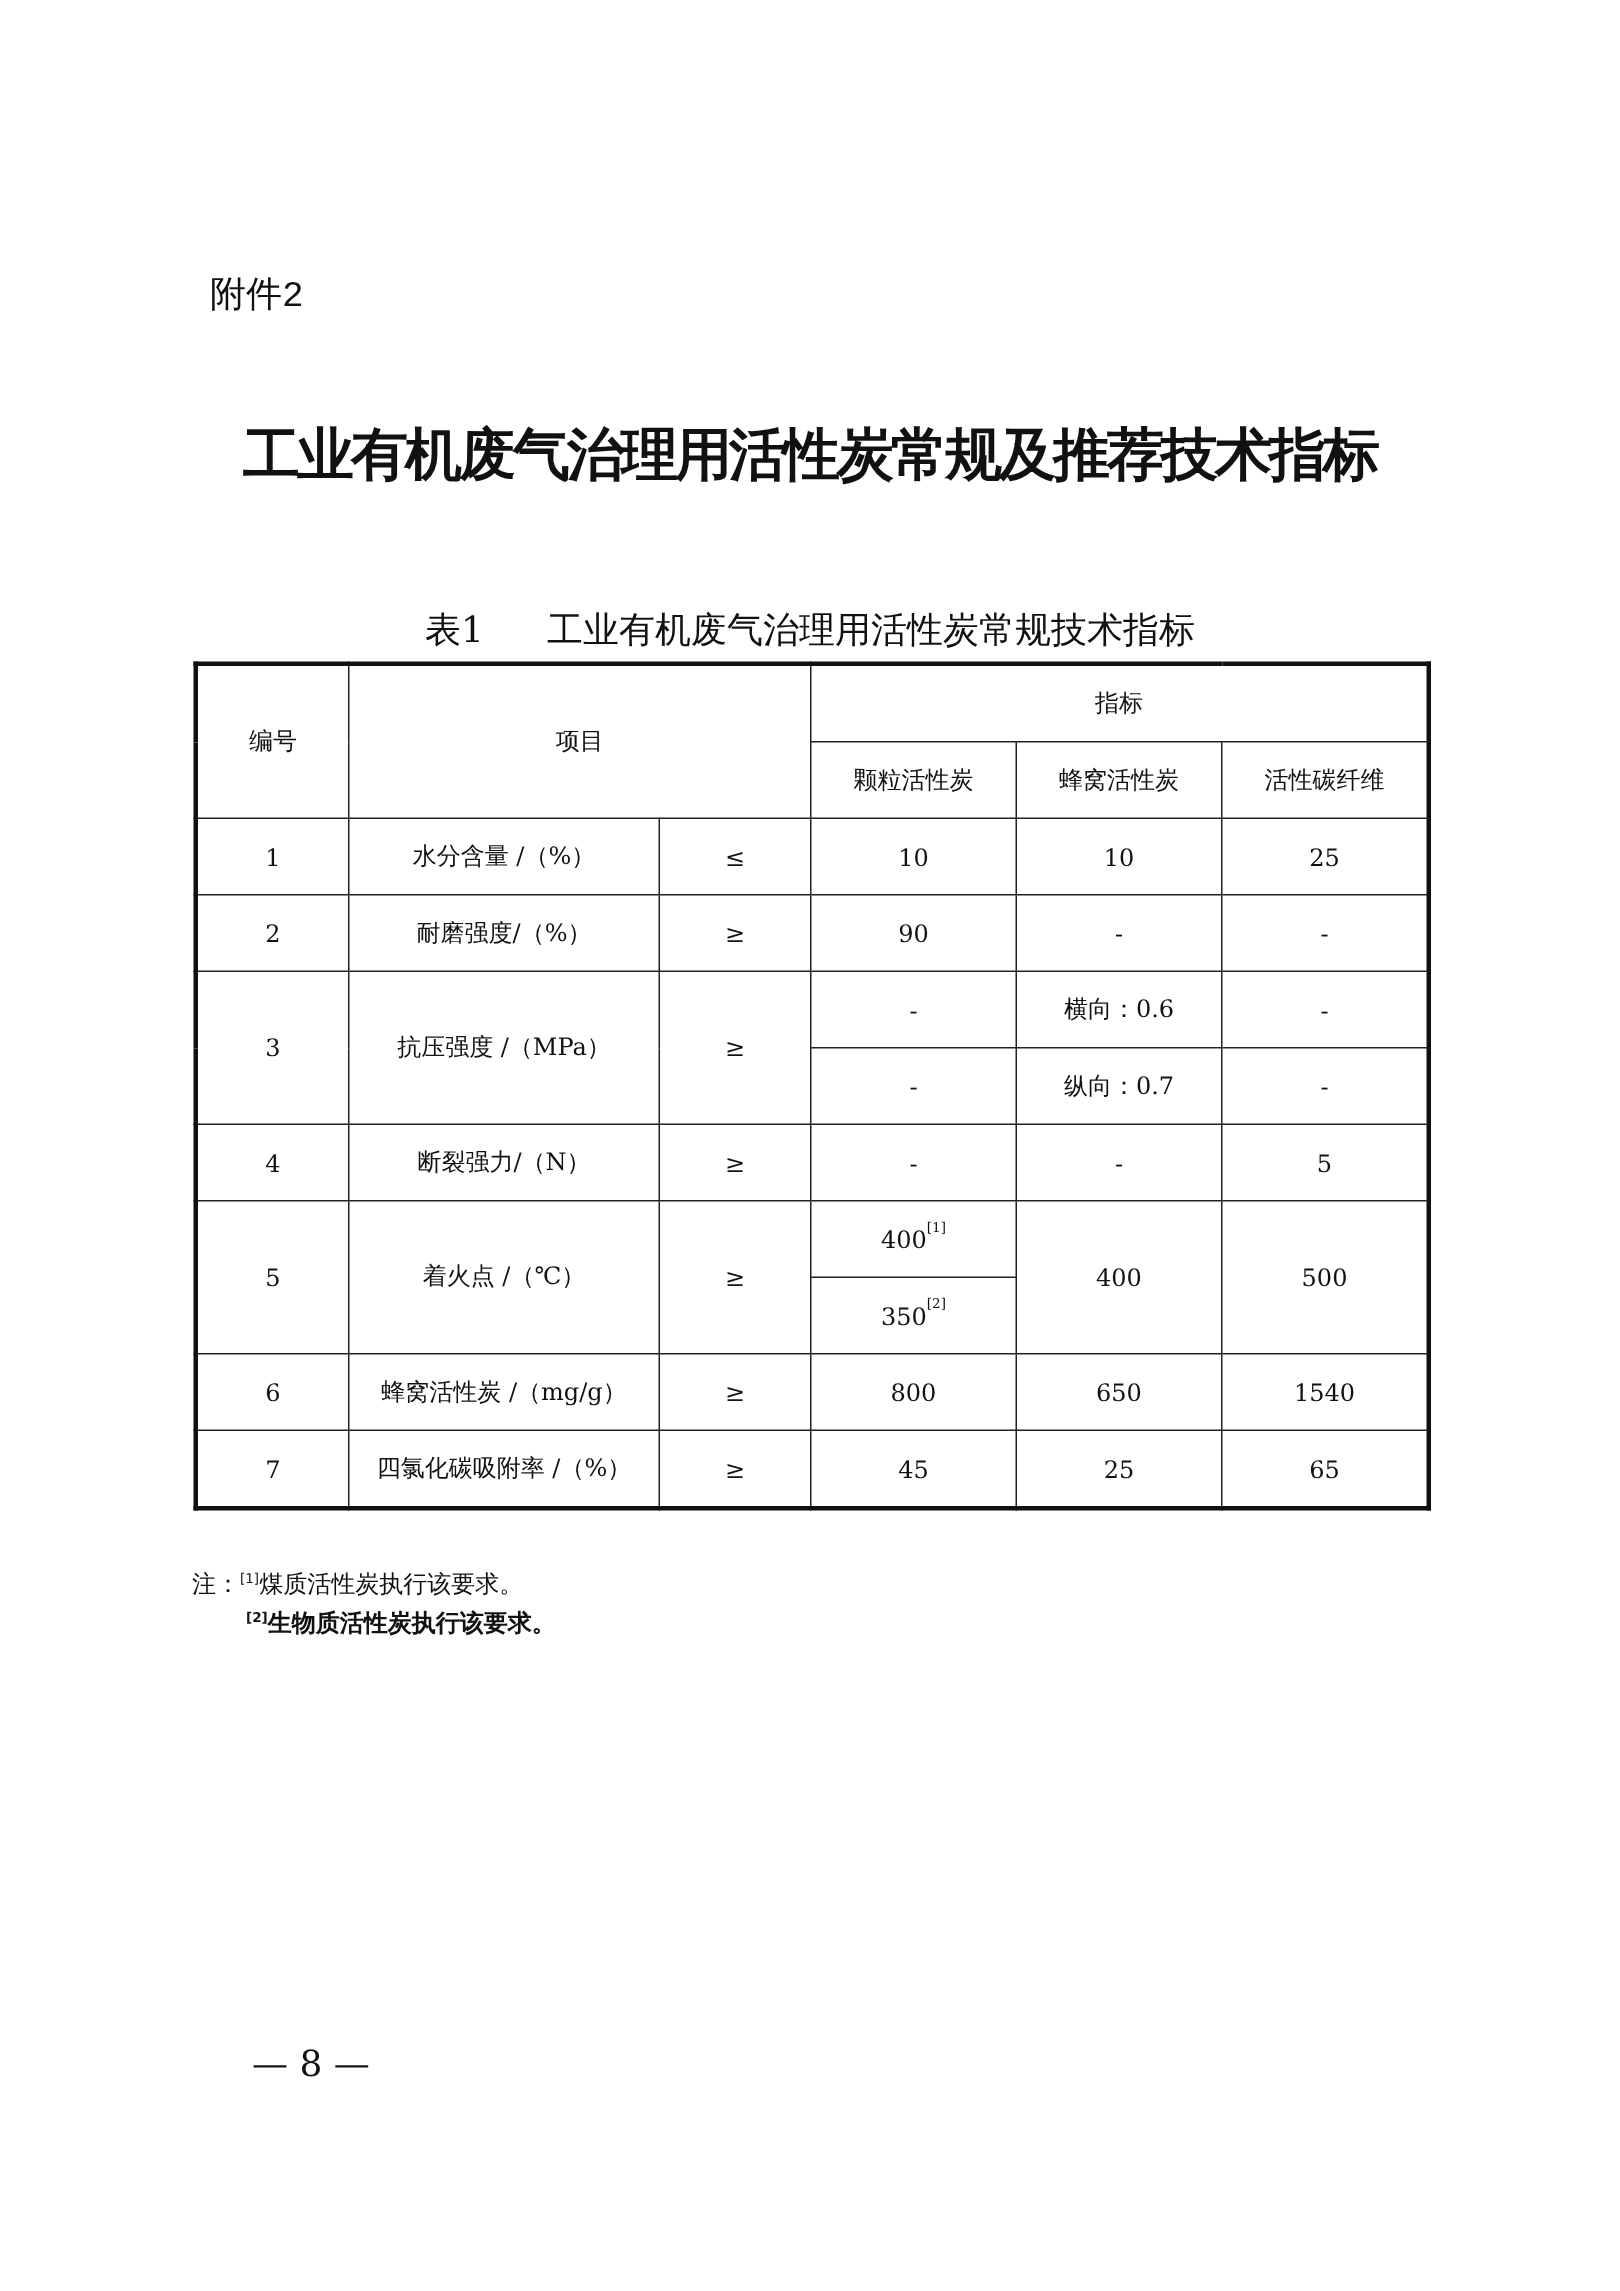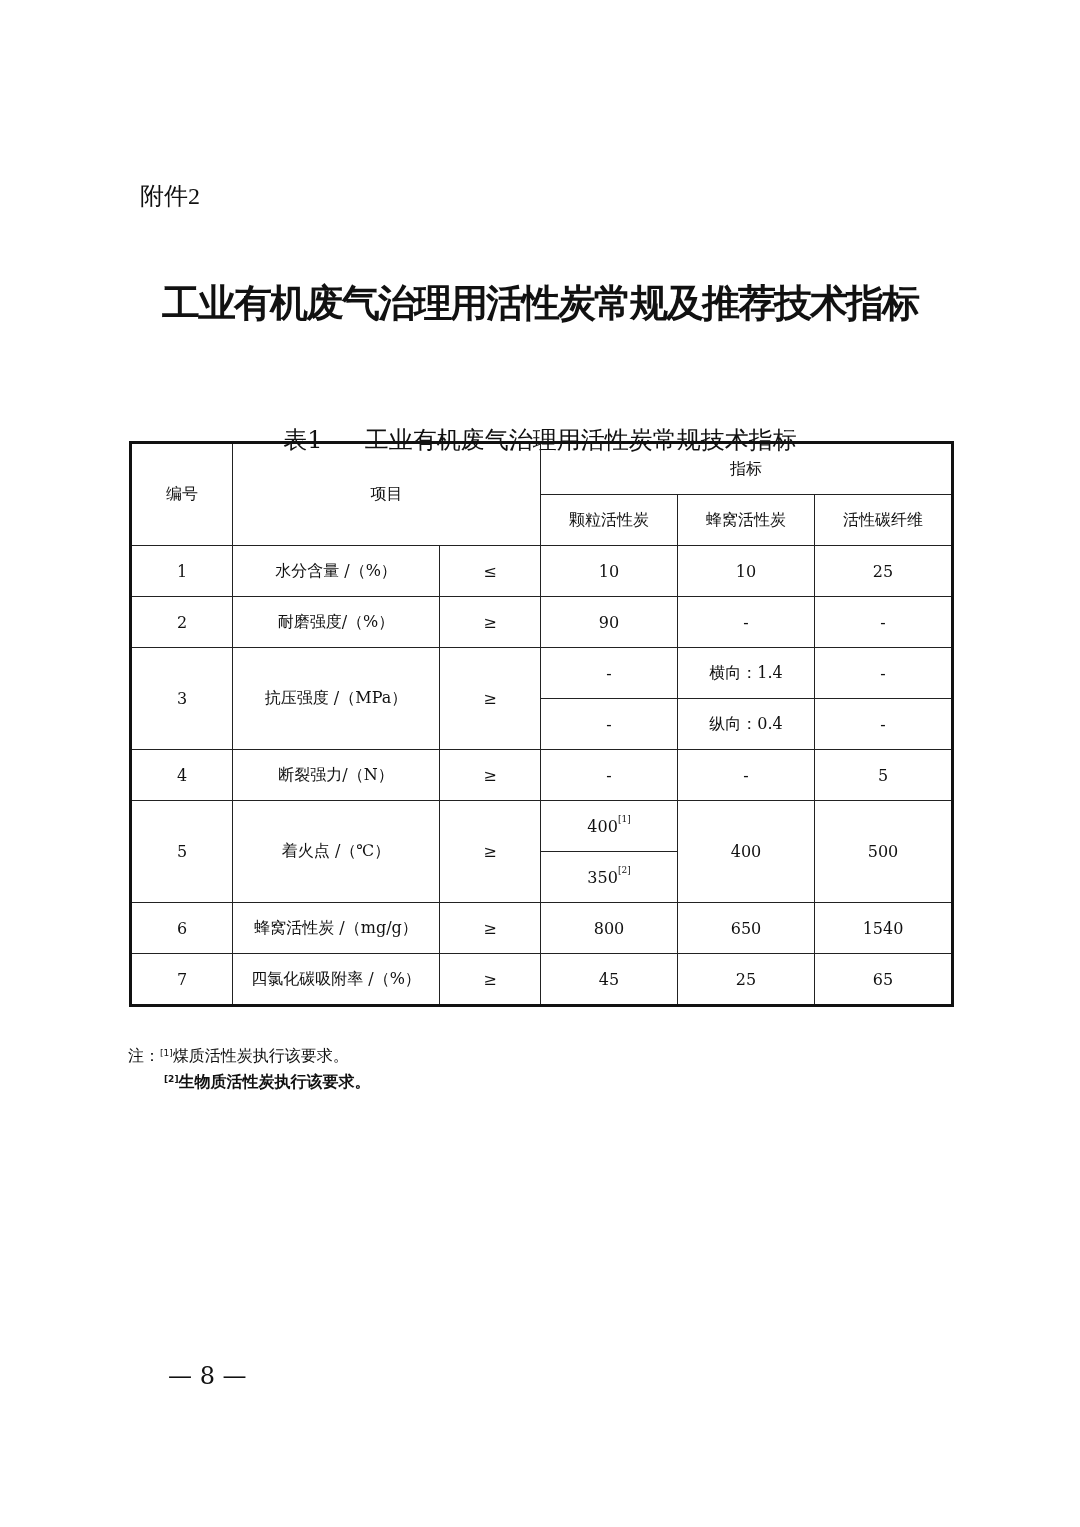--- a/index.html
+++ b/index.html
@@ -1,19 +1,19 @@
 <!DOCTYPE html>
 <html><head>
 <meta charset="utf-8">
 <style>
   html, body { margin:0; padding:0; background:#ffffff; }
   body { width:1080px; height:1527px; position:relative; color:#111; font-family:"DejaVu Serif", serif; overflow:hidden; }
-  .attach { position:absolute; left:140px; top:180px; font-family:Liberation Serif, serif; font-size:24px; }
+  .attach { position:absolute; left:140px; top:180px; font-family:Liberation Mono, monospace; font-size:24px; }
   .doc-title { position:absolute; left:0; width:1080px; top:278px; text-align:center; font-family:"DejaVu Serif", serif; font-weight:bold; font-size:38px; letter-spacing:-2px; }
-  .table-caption { position:absolute; left:0; width:1080px; top:424px; text-align:center; font-size:24px; }
+  .table-caption { position:absolute; left:0; width:1080px; top:404px; text-align:center; font-size:24px; }
   .table-caption .num { margin-right:42px; }
   table.spec { position:absolute; left:129px; top:441px; width:822px; border-collapse:collapse; border:3px solid #111; table-layout:fixed; }
   table.spec td, table.spec th { border:1px solid #222; text-align:center; vertical-align:middle; font-weight:normal; font-size:16px; height:50px; padding:0;margin-left:20px; }
   table.spec th { font-family:"DejaVu Sans", sans-serif; font-size:16px; }
   sup { font-size:9px; vertical-align:top; position:relative; top:-3px; }
   .notes { position:absolute; left:128px; top:1043px; font-size:16px; line-height:26px; font-family:"DejaVu Sans", sans-serif; }
   .notes .n2 { padding-left:36px;font-weight:bold; }
   .page-num { position:absolute; left:168px; top:1362px; font-size:24px; }
 </style>
 </head>
@@ -59,26 +59,26 @@
     <td>≥</td>
     <td>90</td>
     <td>-</td>
     <td>-</td>
   </tr>
   <tr>
     <td rowspan="2">3</td>
     <td rowspan="2">抗压强度 /（MPa）</td>
     <td rowspan="2">≥</td>
     <td>-</td>
-    <td>横向：1.4</td>
+    <td>横向：0.6</td>
     <td>-</td>
   </tr>
   <tr>
     <td>-</td>
-    <td>纵向：0.4</td>
+    <td>纵向：0.7</td>
     <td>-</td>
   </tr>
   <tr>
     <td>4</td>
     <td>断裂强力/（N）</td>
     <td>≥</td>
     <td>-</td>
     <td>-</td>
     <td>5</td>
   </tr>

